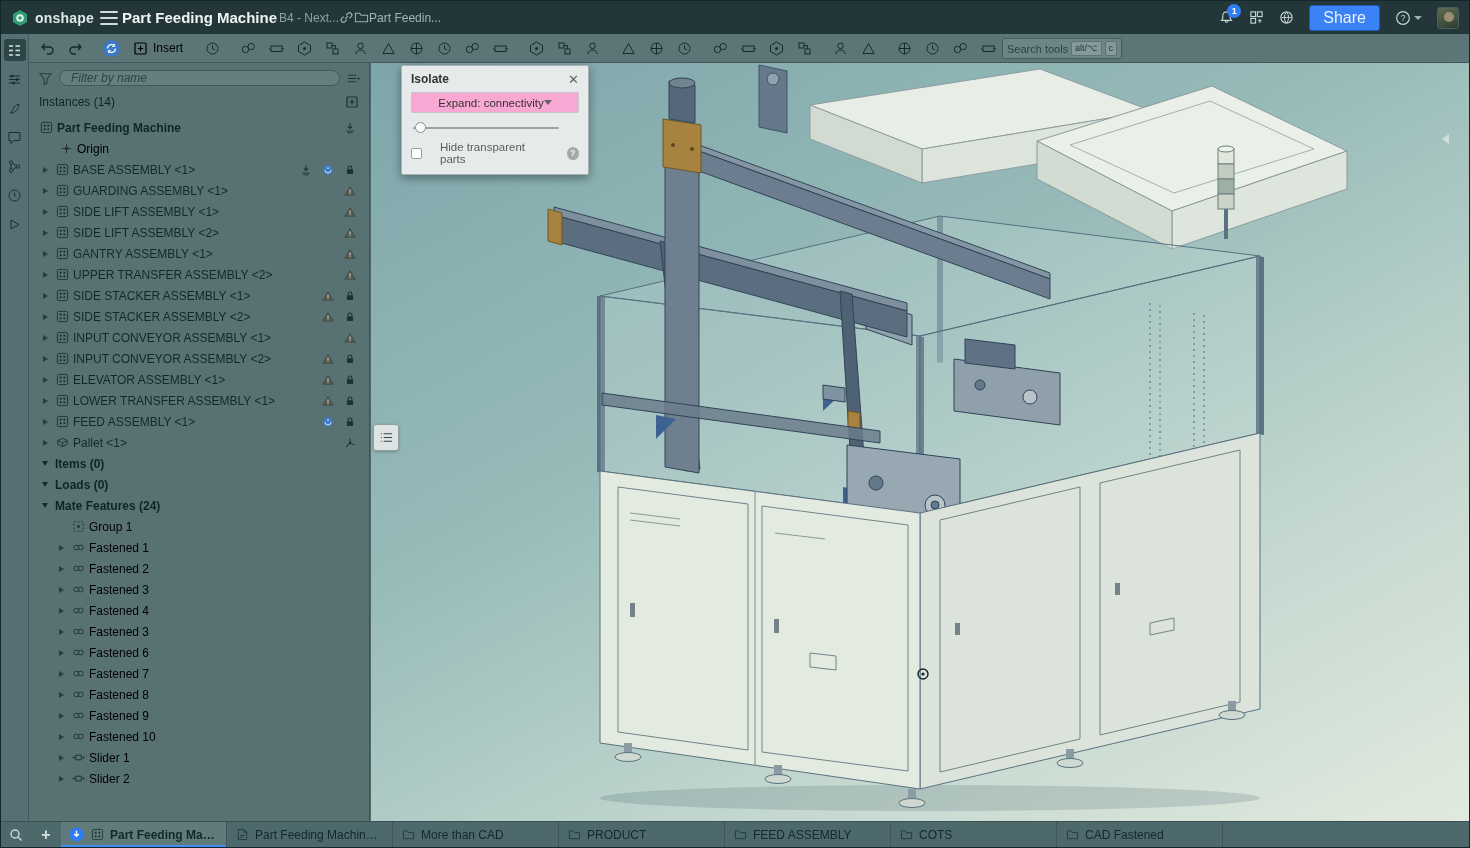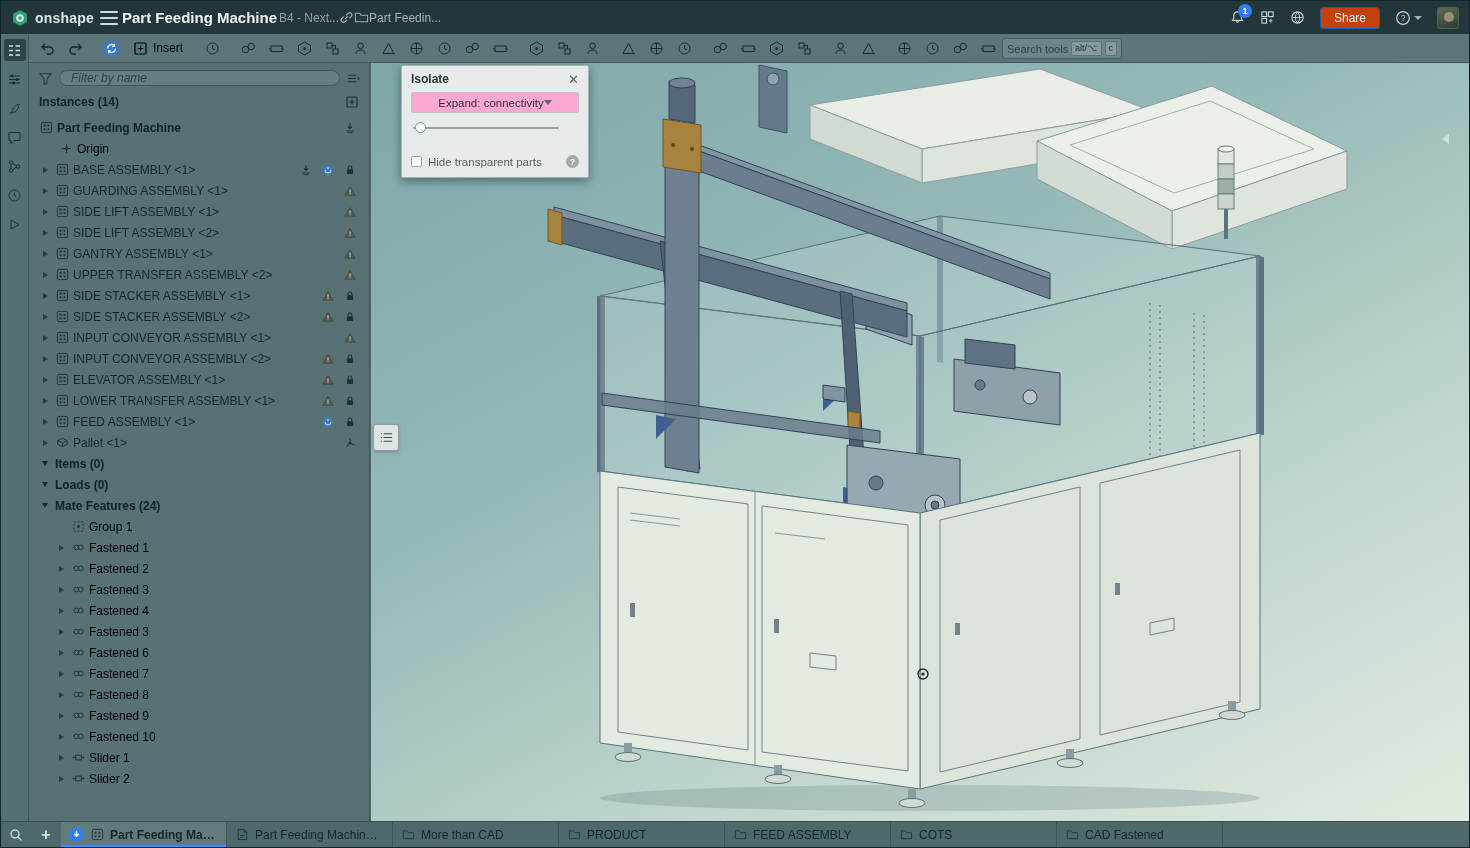--- a/index.html
+++ b/index.html
@@ -18,21 +18,21 @@
   .hamburger i{display:block;height:2px;background:#cfdddd;border-radius:1px}
   #doc-title{font-size:15px;font-weight:bold;color:#eef4f3;margin-left:4px;white-space:nowrap}
   #doc-version{font-size:12px;color:#8da3a4;margin-left:2px}
   .tb-ic{color:#9bb0b1;display:flex;align-items:center}
   .tb-ic svg{width:15px;height:15px}
   #breadcrumb-text{font-size:12px;color:#a3b6b6}
   #topbar-right{margin-left:auto;display:flex;align-items:center;gap:15px}
   .bell-wrap{position:relative}
   .notif-badge{position:absolute;top:-6px;right:-7px;background:#2f7df6;color:#fff;font-size:9px;
     min-width:14px;height:14px;border-radius:7px;display:flex;align-items:center;justify-content:center;font-weight:bold}
-  .share-btn{background:#c2410c;color:#e9f1fc;font-size:12px;padding:3px 13px;border-radius:3px;cursor:pointer;border:1px solid #1f5ab2}
+  .share-btn{background:#3b82f6;color:#e9f1fc;font-size:16px;padding:3px 13px;border-radius:3px;cursor:pointer;border:1px solid #1f5ab2}
   .help-wrap{display:flex;align-items:center;gap:3px}
   .avatar{width:22px;height:22px;border-radius:3px;overflow:hidden;border:1px solid #48605f;
     background:linear-gradient(160deg,#5d6b52 0%,#42513f 60%,#2e3a2e 100%);position:relative}
   .avatar::after{content:"";position:absolute;left:6px;top:4px;width:10px;height:10px;border-radius:50%;background:#9a8f73}
 
   
   #toolbar{position:absolute;left:28px;top:33px;right:0;height:29px;background:#5c7678;
     border-bottom:1px solid #41575a;display:flex;align-items:center;padding:0 5px;gap:1px;z-index:20}
   .tbtn{width:27px;height:25px;display:flex;align-items:center;justify-content:center;border-radius:3px;color:#17292c;cursor:pointer;flex:0 0 auto}
   .tbtn svg{width:17px;height:17px}
@@ -54,21 +54,21 @@
   .sbtn.active{background:#2e4547;color:#d4e3e2}
 
   
   #panel{position:absolute;left:28px;top:62px;width:341px;bottom:26px;background:#587274;
     border-right:1px solid #3f5557;overflow:hidden;font-size:12px;color:#13272a;z-index:10}
   .filter-row{display:flex;align-items:center;gap:6px;padding:7px 8px 4px 9px;color:#273d3f}
   .filter-row svg{width:15px;height:15px;flex:0 0 auto}
   .filter-input{flex:1;height:16px;border-radius:12px;border:1px solid #42585a;background:#657f81;
     padding:0 11px;font-style:italic;font-size:12px;color:#1d3234;outline:none;font-family:"Liberation Sans",sans-serif}
   .filter-input::placeholder{color:#2e4446;font-style:italic}
-  .inst-header{display:flex;align-items:center;padding:5px 10px 4px 10px;font-weight:bold;font-size:12px;color:#0f2426}
+  .inst-header{display:flex;align-items:center;padding:5px 10px 4px 10px;font-weight:normal;font-size:12px;color:#0f2426}
   .inst-header .hdr-ic{margin-left:auto;color:#1c3133;cursor:pointer}
   .inst-header .hdr-ic svg{width:14px;height:14px}
 
   #tree{position:absolute;left:0;right:0;top:54px;bottom:0;overflow:hidden}
   .trow{height:21px;display:flex;align-items:center;gap:4px;padding-left:10px;cursor:default;white-space:nowrap}
   .chevbox{width:12px;flex:0 0 auto;display:flex;justify-content:center;cursor:pointer}
   .chev{width:0;height:0;border-top:3.5px solid transparent;border-bottom:3.5px solid transparent;border-left:5px solid #273e40}
   .chev.down{border-left:3.5px solid transparent;border-right:3.5px solid transparent;border-top:5px solid #17292c;border-bottom:none}
   .tico{width:14px;height:14px;flex:0 0 auto;color:#1d3335;display:flex;align-items:center;justify-content:center}
   .tico svg{width:13px;height:13px}
@@ -102,21 +102,21 @@
   .iso-title{font-weight:bold;font-size:12px;color:#2f3535}
   .iso-close{color:#5a6262;font-size:13px;line-height:1;cursor:pointer;padding:0 1px}
   .iso-body{padding:2px 9px 9px 9px}
   .iso-select{height:21px;background:#f9a8d4;border:1px solid #c2c8c8;border-radius:2px;display:flex;
     align-items:center;justify-content:center;padding:0 7px;font-size:11.5px;color:#333;cursor:pointer}
   .iso-caret{width:0;height:0;border-left:4px solid transparent;border-right:4px solid transparent;border-top:5px solid #5d6565}
   .iso-slider{position:relative;height:15px;margin:8px 2px 5px 2px}
   .iso-slider .track{position:absolute;left:0;right:18px;top:6px;height:2px;background:#9aa2a2;border-radius:1px}
   .iso-slider .knob{position:absolute;left:2px;top:1px;width:11px;height:11px;border-radius:50%;
     background:#fbfbfb;border:1px solid #878f8f;cursor:pointer}
-  .iso-check{display:flex;align-items:center;gap:6px;font-size:11.5px;color:#575f5f;margin-top:19px}
+  .iso-check{display:flex;align-items:center;gap:18px;font-size:11.5px;color:#575f5f;margin-top:5px}
   .checkbox{width:11px;height:11px;border:1px solid #979f9f;background:#fff;border-radius:2px;flex:0 0 auto;cursor:pointer}
   .iso-help{margin-left:auto;width:13px;height:13px;border-radius:50%;background:#a3aaaa;color:#f2f4f4;
     font-size:9px;font-weight:bold;display:flex;align-items:center;justify-content:center;cursor:pointer}
 
   
   #tabbar{position:absolute;left:0;right:0;bottom:0;height:26px;background:#4e696b;border-top:1px solid #3a5052;
     display:flex;align-items:stretch;z-index:25}
   .bb-ic{width:30px;display:flex;align-items:center;justify-content:center;color:#c9d9d7;cursor:pointer;flex:0 0 auto}
   .bb-ic svg{width:14px;height:14px}
   .bb-plus{font-size:16px;color:#d6e3e1;font-weight:bold}

